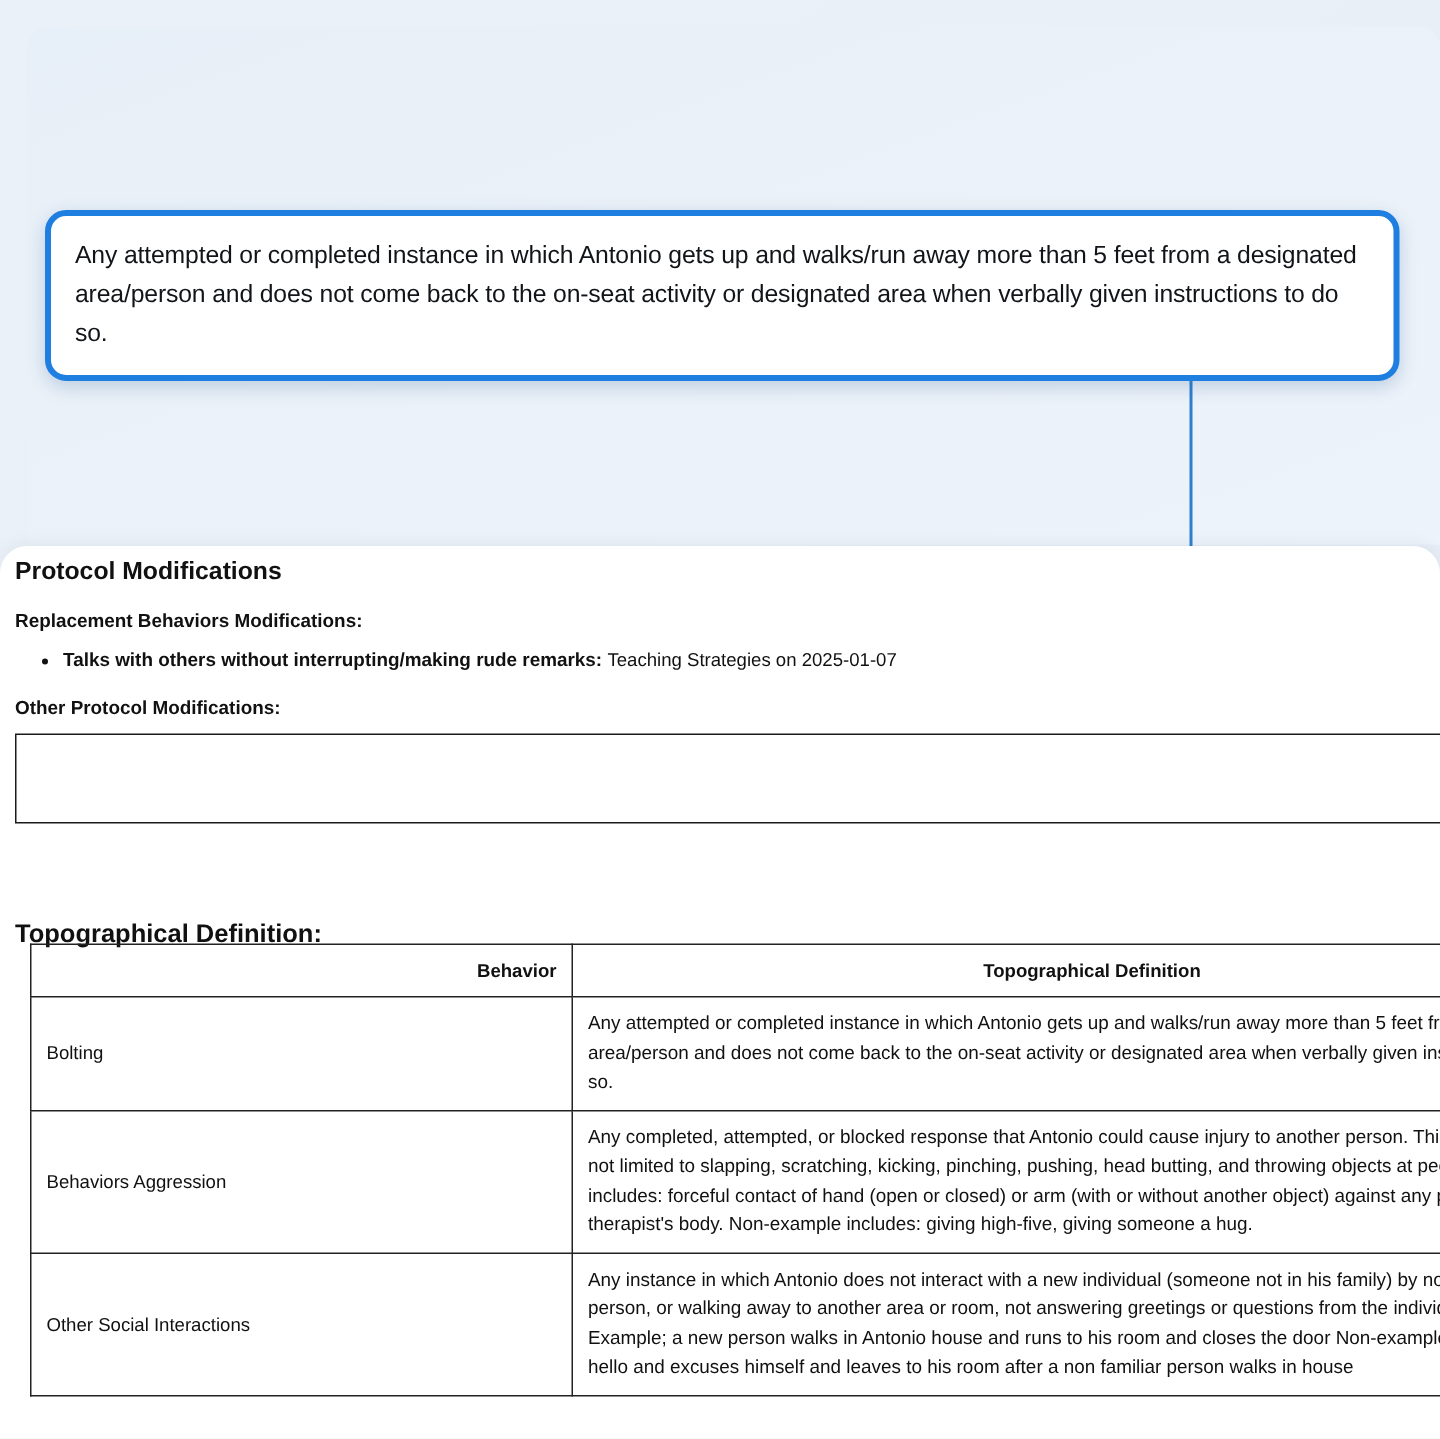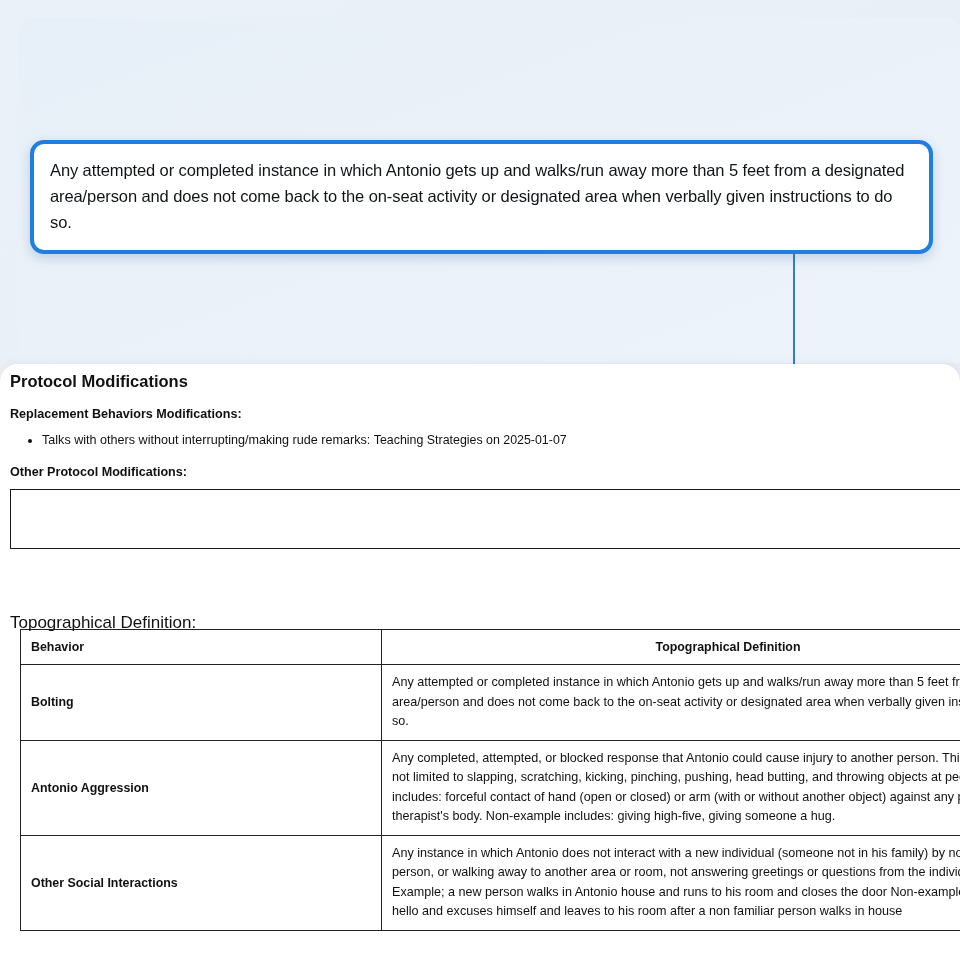--- a/index.html
+++ b/index.html
@@ -113,40 +113,40 @@
     margin: 10px 0 0 0;
     padding-left: 32px;
     list-style: disc;
   }
   ul.bullets li {
     font-size: 12.6px;
     color: #111;
     line-height: 18px;
   }
   ul.bullets li .bold {
-    font-weight: normal;
+    font-weight: bold;
   }
   ul.bullets li .normal {
     font-weight: normal;
     font-size: 12.4px;
   }
   .textbox {
     margin-top: 10px;
     height: 60px;
     border: 1px solid #1a1a1a;
     background: #fff;
     box-sizing: border-box;
   }
 
   h2.topo-title {
     position: absolute;
     left: 0;
     top: 235px;
     font-size: 17px;
-    font-weight: normal;
+    font-weight: bold;
     color: #111;
   }
 
   table.topo {
     position: absolute;
     left: 10px;
     top: 265px;
     width: 1055px;
     border-collapse: collapse;
     table-layout: fixed;
@@ -157,29 +157,29 @@
     padding: 8px 10px;
   }
   table.topo th {
     font-size: 12.4px;
     font-weight: bold;
     color: #111;
     height: 18px;
   }
   th.col-behavior {
     width: 340px;
-    text-align: left;
+    text-align: right;
     padding-left: 12px;
   }
   th.col-def {
     text-align: center;
   }
   td.behavior {
     font-size: 12.4px;
-    font-weight: bold;
+    font-weight: normal;
     color: #111;
     padding-left: 12px;
   }
   td.definition {
     font-size: 12.6px;
     color: #111;
     line-height: 19.5px;
     vertical-align: top;
     padding-top: 10px;
     padding-bottom: 10px;
@@ -223,21 +223,21 @@
             <th class="col-behavior">Behavior</th>
             <th class="col-def">Topographical Definition</th>
           </tr>
         </thead>
         <tbody>
           <tr>
             <td class="behavior">Bolting</td>
             <td class="definition">Any attempted or completed instance in which Antonio gets up and walks/run away more than 5 feet from a designated area/person and does not come back to the on-seat activity or designated area when verbally given instructions to do so.</td>
           </tr>
           <tr>
-            <td class="behavior">Antonio Aggression</td>
+            <td class="behavior">Behaviors Aggression</td>
             <td class="definition">Any completed, attempted, or blocked response that Antonio could cause injury to another person. This includes but is not limited to slapping, scratching, kicking, pinching, pushing, head butting, and throwing objects at people. Example includes: forceful contact of hand (open or closed) or arm (with or without another object) against any part of the therapist's body. Non-example includes: giving high-five, giving someone a hug.</td>
           </tr>
           <tr>
             <td class="behavior">Other Social Interactions</td>
             <td class="definition">Any instance in which Antonio does not interact with a new individual (someone not in his family) by not speaking to the person, or walking away to another area or room, not answering greetings or questions from the individual, looking away. Example; a new person walks in Antonio house and runs to his room and closes the door Non-example: Antonio says hello and excuses himself and leaves to his room after a non familiar person walks in house</td>
           </tr>
         </tbody>
       </table>
 
     </div>

